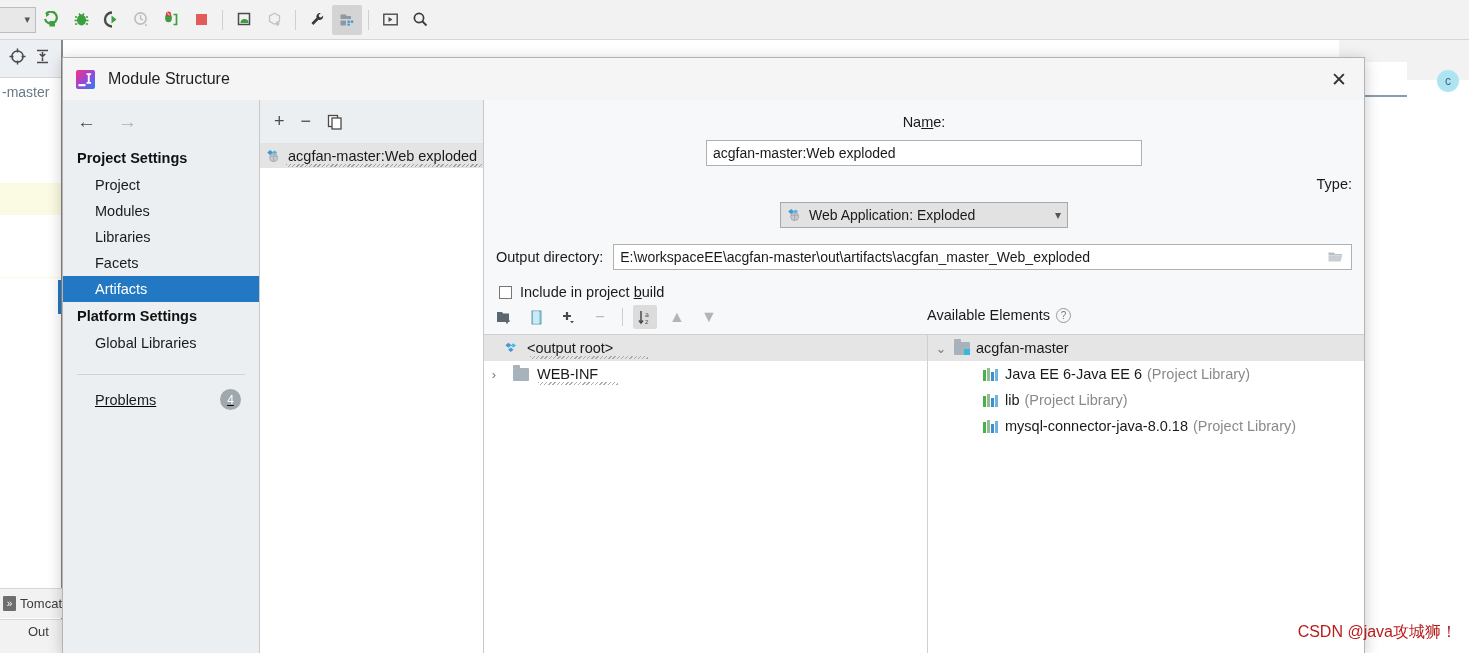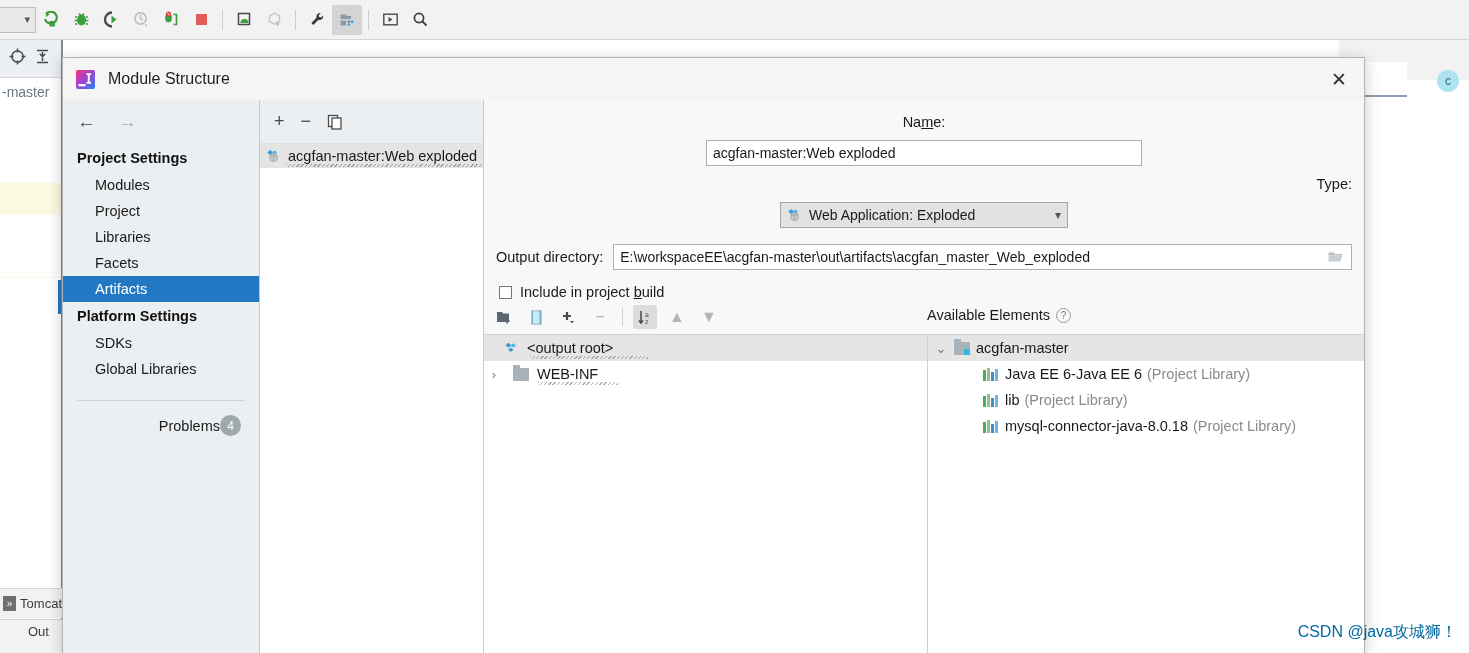--- a/index.html
+++ b/index.html
@@ -154,22 +154,23 @@
     padding: 5px 0 5px 32px;
     cursor: pointer;
   }
   .side-item.active {
     background: #2378c4; color: #ffffff;
   }
   .side-divider {
     height: 1px; background: #d0d3d6; margin: 18px 14px 0 14px;
   }
   .side-problems {
-    display: flex; align-items: center; justify-content: flex-end;
+    display: flex; align-items: center; justify-content: space-between;
     padding: 14px 18px 0 32px;
+    text-decoration: underline;
   }
   .side-problems span.lbl { font-size: 14.5px; color: #1a1a1a; }
   .badge {
     width: 21px; height: 21px; border-radius: 50%;
     background: #9fa8ad; color: #fff; font-size: 12px;
     display: flex; align-items: center; justify-content: center;
   }
 
   
   .dlg-list {
@@ -318,21 +319,21 @@
     content:""; position:absolute; left:0; top:-3px; width:7px; height:3px;
     background:#a8b2bb; border-radius:1px 1px 0 0;
   }
   .folder-ic b {
     position:absolute; right:0; bottom:0; width:6px; height:6px; background:#37b8e0;
   }
   .lib-ic { display: flex; gap: 1px; align-items: flex-end; height: 13px; }
   .lib-ic s { display:block; width:3px; text-decoration:none; }
   .watermark {
     position: absolute; right: 12px; bottom: 10px;
-    font-size: 16px; color: #0369a1;
+    font-size: 16px; color: #b91c1c;
     pointer-events: none; z-index: 50;
   }
 </style>
 </head>
 <body>
 
 <div id="ide">
 
   <div class="ide-toolbar">
     <div class="ide-combo">
@@ -480,27 +481,26 @@
   </div>
 
   <div class="dlg-body">
 
     <div class="dlg-sidebar">
       <div class="nav-arrows">
         <span class="arrow-back">←</span>
         <span class="arrow-fwd">→</span>
       </div>
       <div class="side-group">Project Settings</div>
+      <div class="side-item">Project</div>
       <div class="side-item">Modules</div>
-      <div class="side-item">Project</div>
       <div class="side-item">Libraries</div>
       <div class="side-item">Facets</div>
       <div class="side-item active">Artifacts</div>
       <div class="side-group">Platform Settings</div>
-      <div class="side-item">SDKs</div>
       <div class="side-item">Global Libraries</div>
       <div class="side-divider"></div>
       <div class="side-problems">
         <span class="lbl">Problems</span>
         <span class="badge">4</span>
       </div>
     </div>
 
     <div class="dlg-list">
       <div class="list-toolbar">

